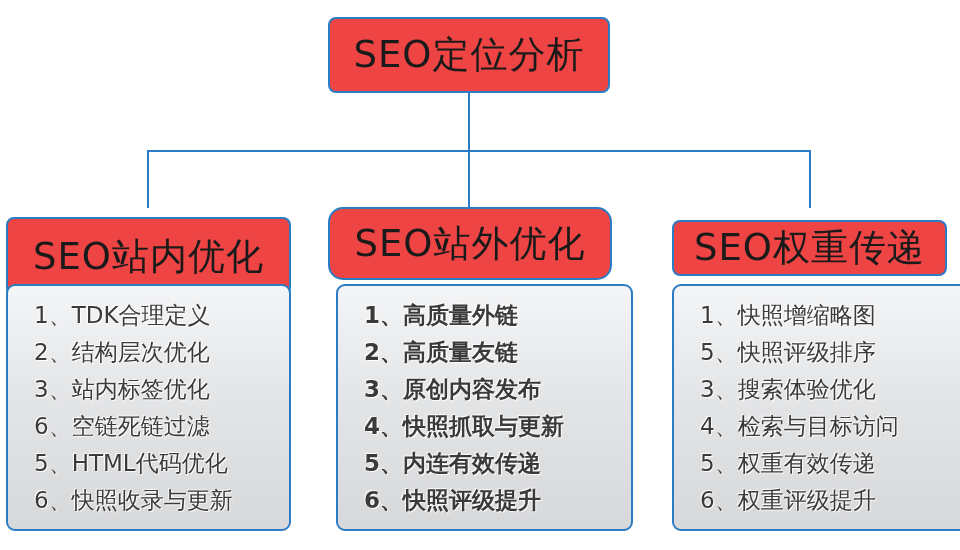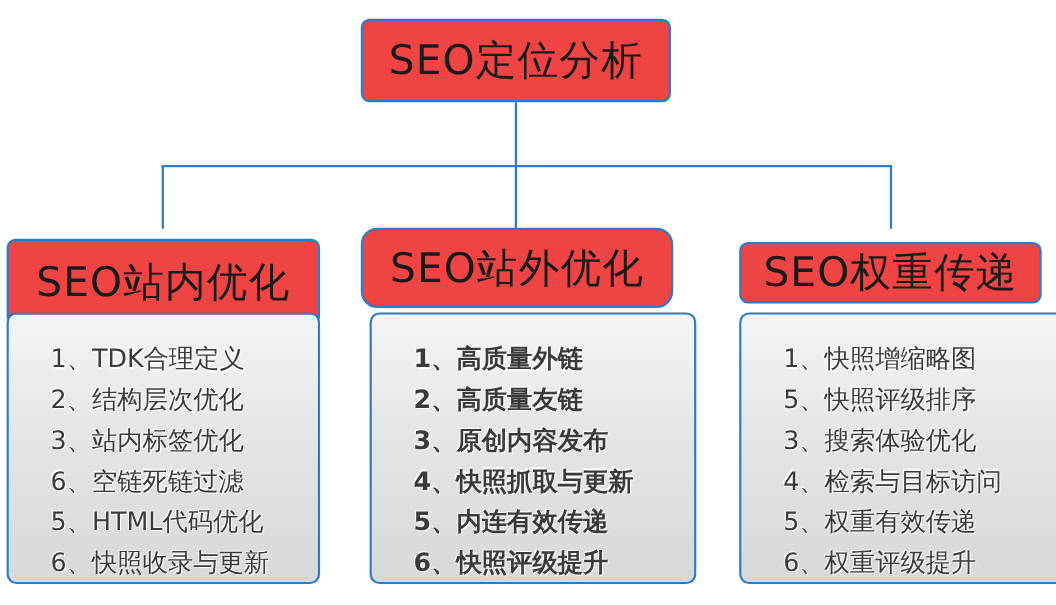--- a/index.html
+++ b/index.html
@@ -44,21 +44,21 @@
     background: linear-gradient(180deg, #f4f5f7 0%, #e4e5e7 45%, #d7d8da 100%);
     top: 284px;
     height: 247px;
     padding: 11px 8px 0 26px;
   }
   .list-left   { left: 6px;   width: 285px; }
   .list-center { left: 336px; width: 297px; font-weight: bold; }
   .list-right  { left: 672px; width: 325px; }
 
   .list-box ul {
-    margin: 12px;
+    margin: 0;
     padding: 0;
     list-style: none;
   }
   .list-box li {
     font-size: 23px;
     line-height: 37px;
     color: #3a3a3a;
     white-space: nowrap;
     text-shadow: 1px 1px 1px #ffffff, -1px -1px 1px #ffffff;
   }

